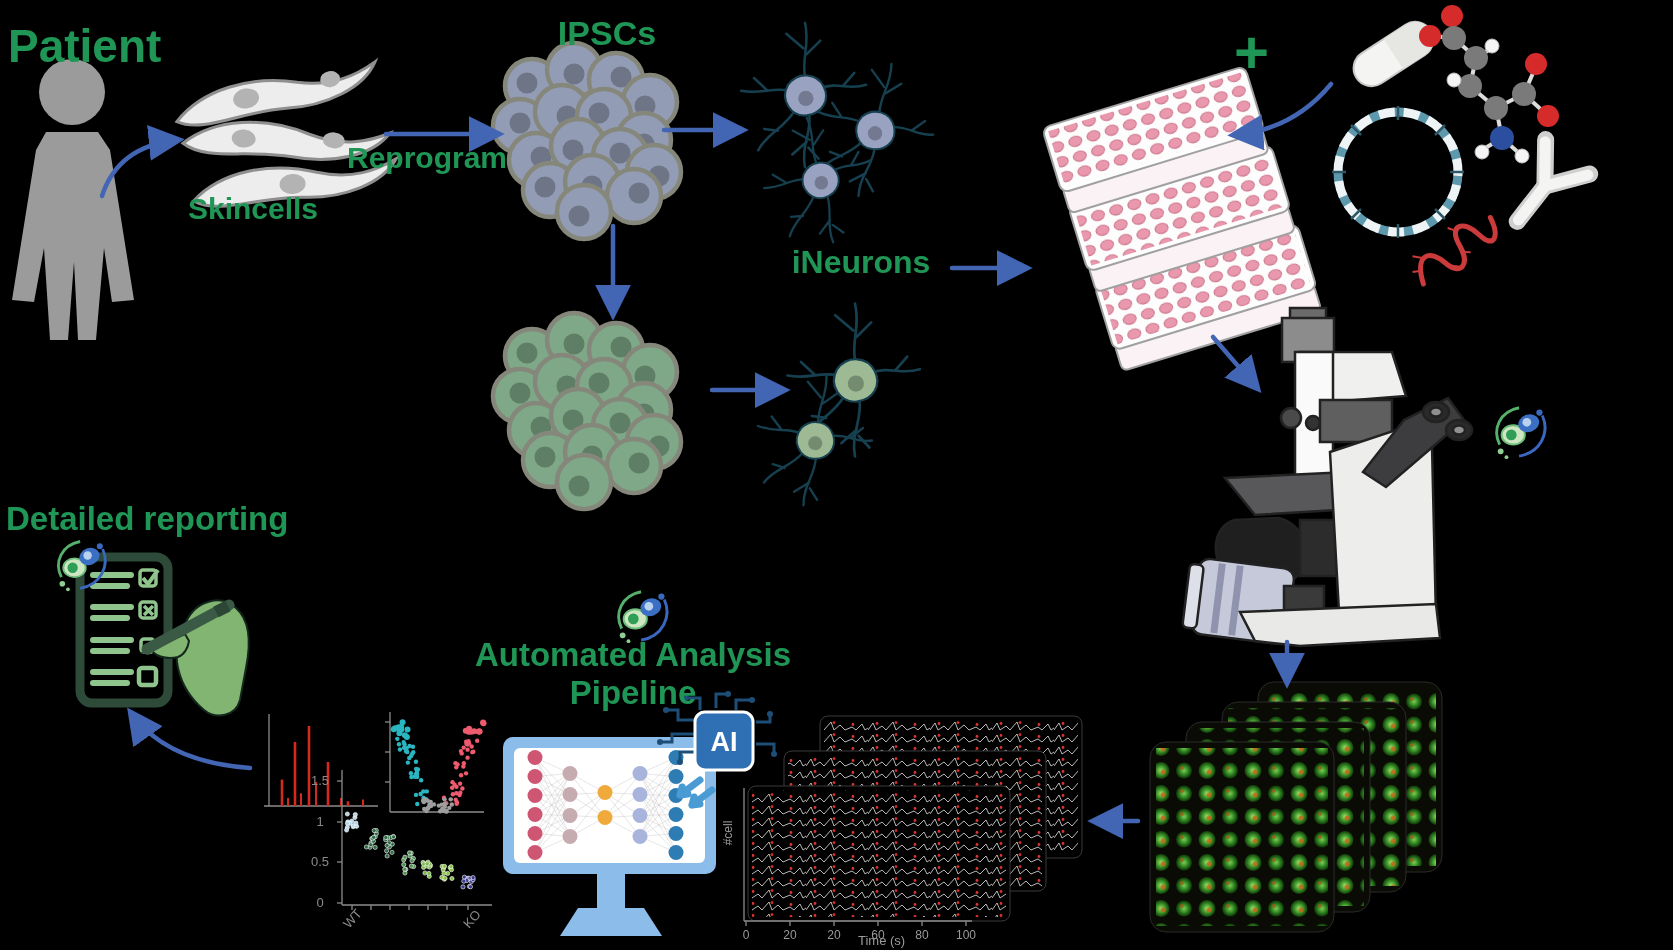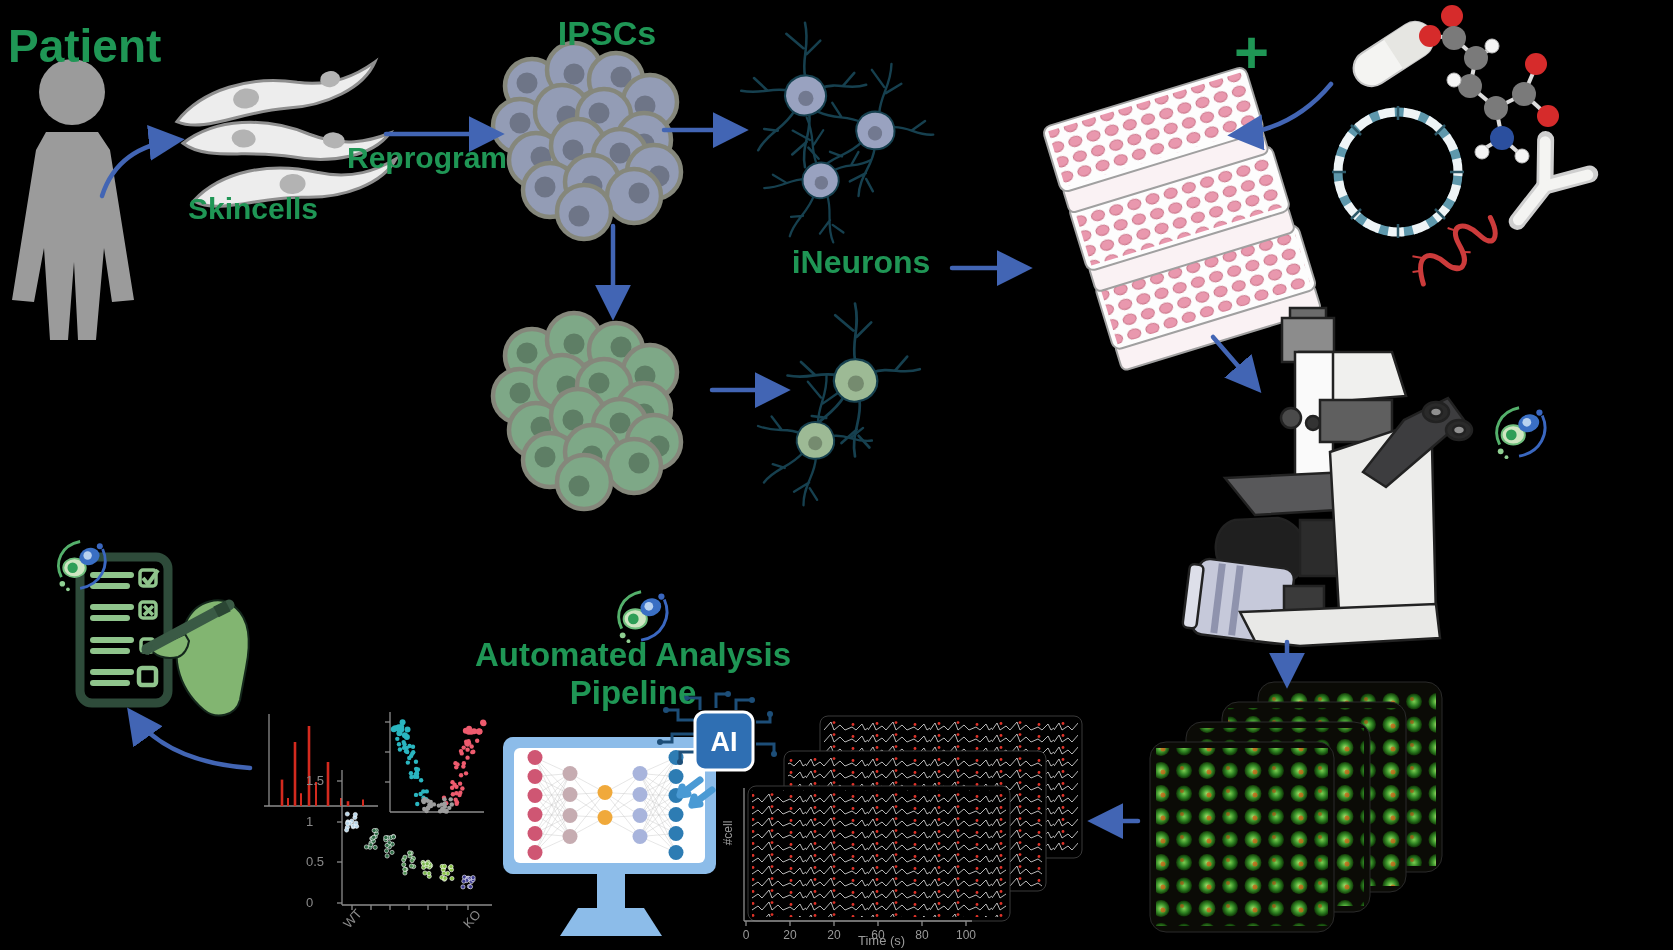--- a/index.html
+++ b/index.html
@@ -7,21 +7,21 @@
     --blue:#4265b4;
     --axis:#8c8c8c;
   }
   html,body{margin:0;padding:0;background:#000;}
   #stage{position:relative;width:1673px;height:950px;background:#000;overflow:hidden;
          font-family:"Liberation Sans",sans-serif;}
   #scene{position:absolute;left:0;top:0;}
   .lbl{position:absolute;color:var(--green);font-weight:bold;line-height:1.15;white-space:pre;}
   .center{text-align:center;white-space:normal;}
   .tick{position:absolute;color:#9a9a9a;font-size:12px;font-weight:normal;transform:translateX(-50%);}
-  .ytick{position:absolute;color:#8a8a8a;font-size:13px;font-weight:normal;width:28px;text-align:left;}
+  .ytick{position:absolute;color:#8a8a8a;font-size:13px;font-weight:normal;width:28px;text-align:center;}
   .rot45{transform:rotate(-48deg);transform-origin:left top;color:#8a8a8a;font-size:13px;position:absolute;}
   .axlbl{position:absolute;color:#9a9a9a;font-size:13px;}
 </style>
 </head>
 <body>
 <div id="stage">
 
 <svg id="scene" width="1673" height="950" viewBox="0 0 1673 950">
   <defs>
     <marker id="ah" markerWidth="9" markerHeight="9" refX="6.5" refY="4" orient="auto">
@@ -773,20 +773,21 @@
   </g>
 </svg>
 
 <div class="lbl" style="left:8px;top:20px;font-size:46px">Patient</div>
 <div class="lbl center" style="left:178px;top:192px;width:150px;font-size:30px">Skincells</div>
 <div class="lbl" style="left:347px;top:141px;font-size:30px">Reprogram</div>
 <div class="lbl center" style="left:532px;top:14px;width:150px;font-size:34px">IPSCs</div>
 <div class="lbl center" style="left:786px;top:244px;width:150px;font-size:32px">iNeurons</div>
 <div class="lbl" style="left:1234px;top:18px;font-size:60px">+</div>
 <div class="lbl center" style="left:438px;top:636px;width:390px;font-size:33px">Automated Analysis Pipeline</div>
+<div class="lbl" style="left:6px;top:500px;font-size:33px">Detailed reporting</div>
 
 <span class="tick" style="left:746px;top:928px">0</span>
 <span class="tick" style="left:790px;top:928px">20</span>
 <span class="tick" style="left:834px;top:928px">20</span>
 <span class="tick" style="left:878px;top:928px">60</span>
 <span class="tick" style="left:922px;top:928px">80</span>
 <span class="tick" style="left:966px;top:928px">100</span>
 <span class="axlbl" style="left:858px;top:933px">Time (s)</span>
 <span class="axlbl" style="left:716px;top:826px;transform:rotate(-90deg);font-size:12px">#cell</span>
 

